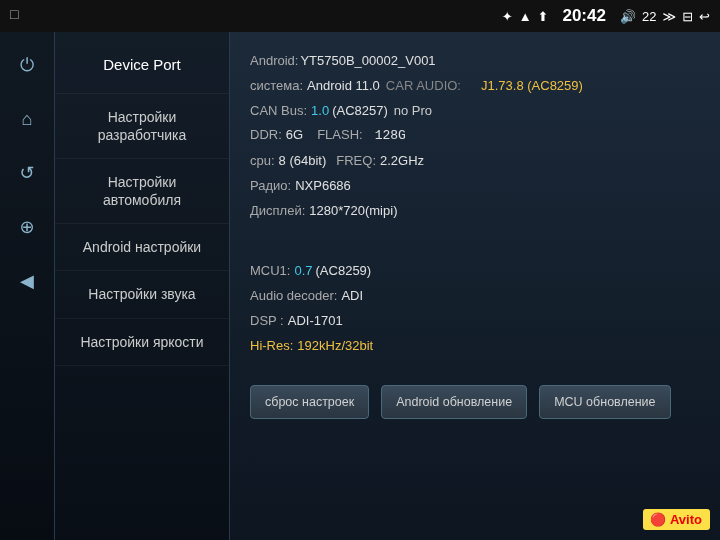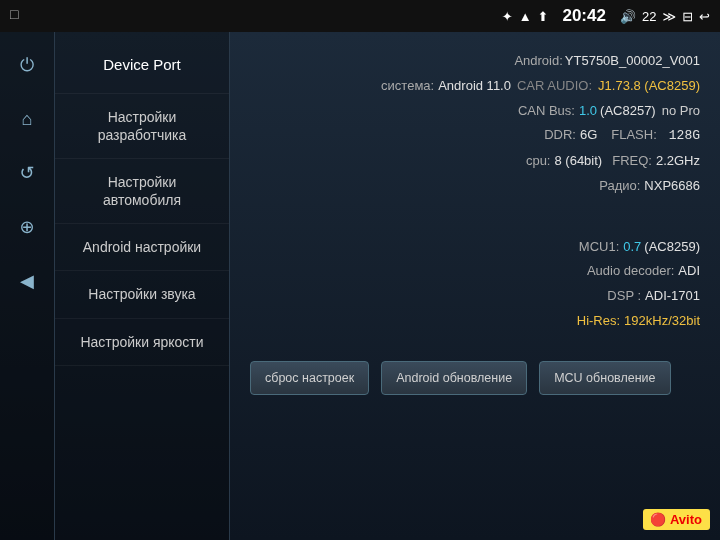--- a/index.html
+++ b/index.html
@@ -117,21 +117,20 @@
       flex: 1;
       padding: 18px 20px;
       color: #ccc;
       font-size: 13px;
       line-height: 1.75;
     }
     .info-row {
       display: flex;
       align-items: baseline;
       margin-bottom: 2px;
-      justify-content: flex-end;
     }
     .info-label {
       color: #aaa;
       min-width: auto;
     }
     .info-value {
       color: #e0e0e0;
       margin-left: 2px;
     }
     .info-value.highlight-yellow {
@@ -239,21 +238,21 @@
 
       <div class="info-row">
         <span class="info-label">Android:</span>
         <span class="info-value">YT5750B_00002_V001</span>
       </div>
 
       <div class="info-row">
         <span class="info-label">система:</span>
         <span class="info-value" style="margin-left:4px;">Android 11.0</span>
         <span style="margin-left:6px; color:#888;">CAR AUDIO:</span>
-        <span class="info-value highlight-yellow" style="margin-left:6px;">J1.73.8 (AC8259)</span>
+        <span class="info-value highlight-yellow" style="margin-left:20px;">J1.73.8 (AC8259)</span>
       </div>
 
       <div class="info-row">
         <span class="info-label">CAN Bus:</span>
         <span class="info-value highlight-cyan" style="margin-left:4px;">1.0</span>
         <span class="info-value" style="margin-left:3px;">(AC8257)</span>
         <span class="info-value" style="margin-left:6px; color:#ccc;">no Pro</span>
       </div>
 
       <div class="info-row">
@@ -268,20 +267,24 @@
         <span class="info-value" style="margin-left:4px;">8 (64bit)</span>
         <span class="info-label" style="margin-left:10px;">FREQ:</span>
         <span class="info-value" style="margin-left:4px;">2.2GHz</span>
       </div>
 
       <div class="info-row">
         <span class="info-label">Радио:</span>
         <span class="info-value" style="margin-left:4px;">NXP6686</span>
       </div>
 
+      <div class="info-row">
+        <span class="info-label">Дисплей:</span>
+        <span class="info-value" style="margin-left:4px;">1280*720(mipi)</span>
+      </div>
 
       <div class="info-row">
         <span class="info-label">MCU1:</span>
         <span class="info-value highlight-cyan" style="margin-left:4px;margin-top:36px;">0.7</span>
         <span class="info-value" style="margin-left:3px;">(AC8259)</span>
       </div>
 
       <div class="info-row">
         <span class="info-label">Audio decoder:</span>
         <span class="info-value" style="margin-left:4px;">ADI</span>

